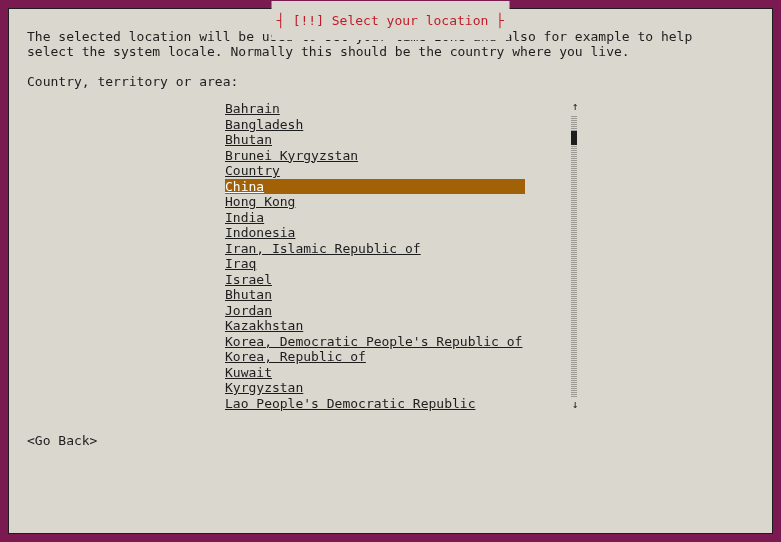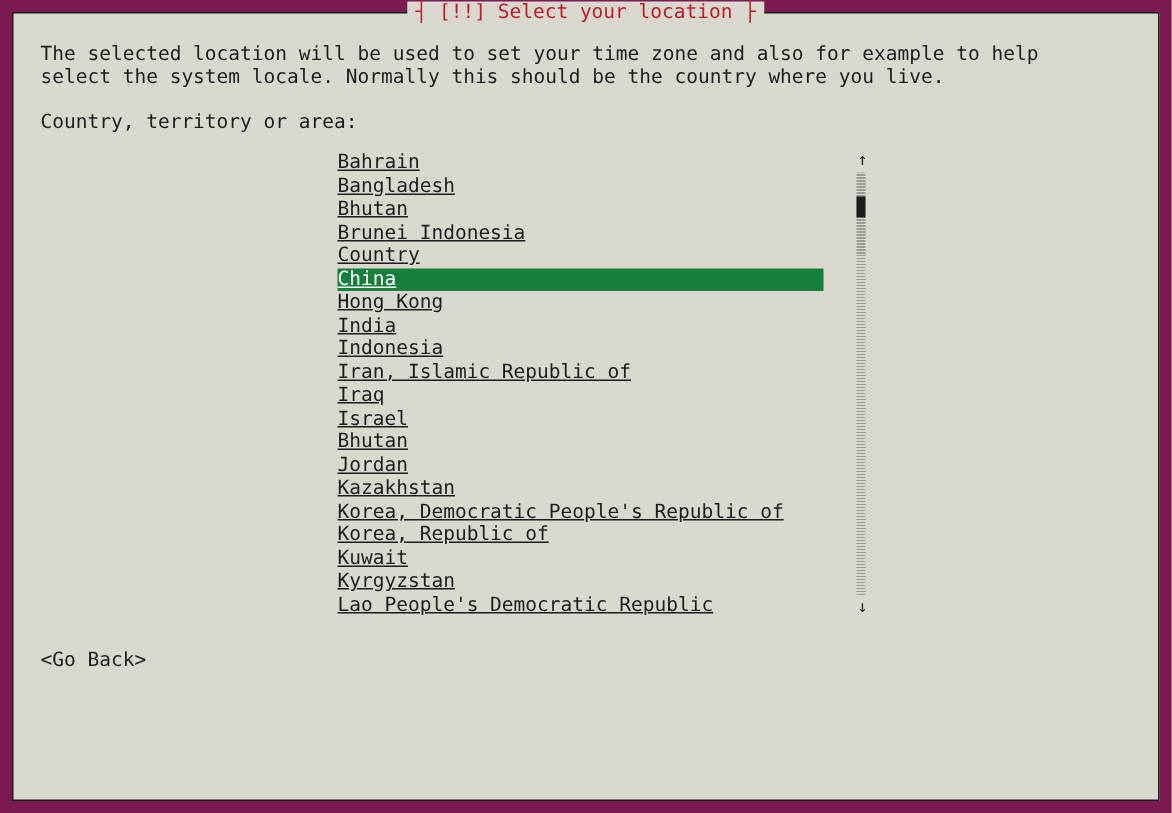--- a/index.html
+++ b/index.html
@@ -20,21 +20,21 @@
       bottom: 8px;
       background: #dad7cf;
       border: 1px solid #1d1d1d;
     }
     .title-bar {
       position: absolute;
       top: -8px;
       left: 50%;
       transform: translateX(-50%);
       background: #dad7cf;
-      padding: 0 6px;
+      padding: 12px 6px;
       color: #c01c28;
       font-size: 13px;
       white-space: nowrap;
     }
     .content {
       padding: 20px 18px 14px 18px;
       color: #1d1d1d;
     }
     .para {
       line-height: 15px;
@@ -54,23 +54,23 @@
     .list-item {
       line-height: 15.5px;
       height: 15.5px;
       color: #1d1d1d;
       cursor: pointer;
       padding-left: 0;
       white-space: nowrap;
       text-decoration: underline;
     }
     .list-item.selected {
-      background: #15803d;
+      background: #a16207;
       color: #ffffff;
-      width: 324px;
+      width: 300px;
     }
     .scrollbar {
       position: absolute;
       right: 0px;
       top: 0;
       bottom: 0;
       width: 8px;
     }
     .scroll-arrow {
       position: absolute;
@@ -115,21 +115,21 @@
   <div class="content">
     <div class="para">The selected location will be used to set your time zone and also for example to help
 select the system locale. Normally this should be the country where you live.</div>
     <div class="prompt">Country, territory or area:</div>
 
     <div class="list-area">
       <div id="list-items">
           <div class="list-item">Bahrain</div>
           <div class="list-item">Bangladesh</div>
           <div class="list-item">Bhutan</div>
-          <div class="list-item">Brunei Indonesia</div>
+          <div class="list-item">Brunei Kyrgyzstan</div>
           <div class="list-item">Country</div>
           <div class="list-item selected">China</div>
           <div class="list-item">Hong Kong</div>
           <div class="list-item">India</div>
           <div class="list-item">Indonesia</div>
           <div class="list-item">Iran, Islamic Republic of</div>
           <div class="list-item">Iraq</div>
           <div class="list-item">Israel</div>
           <div class="list-item">Bhutan</div>
           <div class="list-item">Jordan</div>

